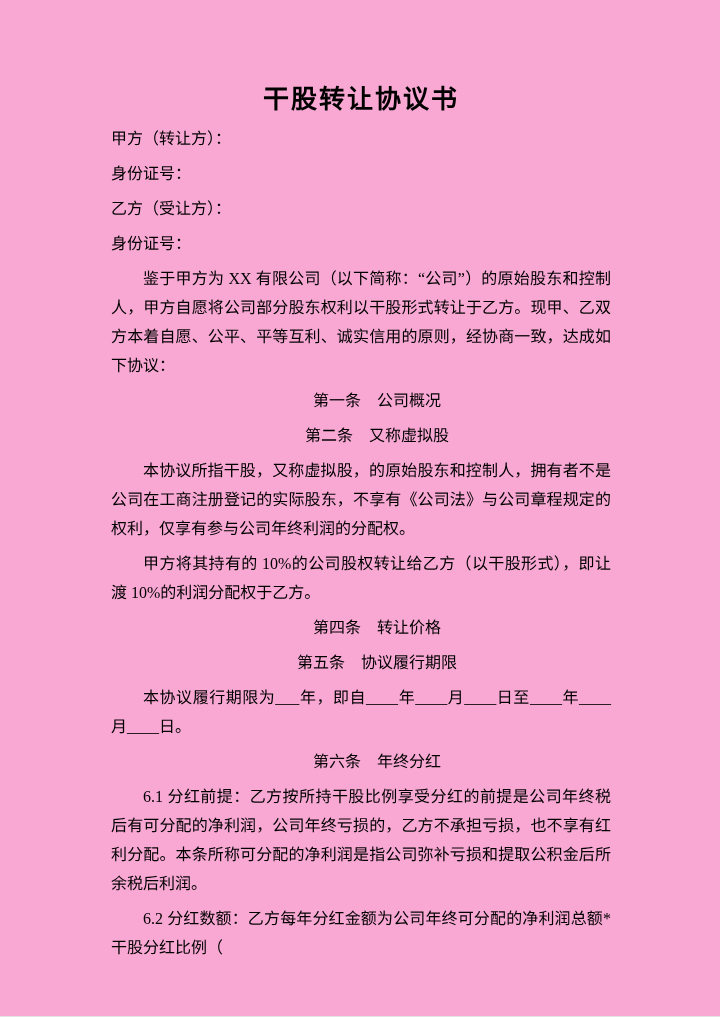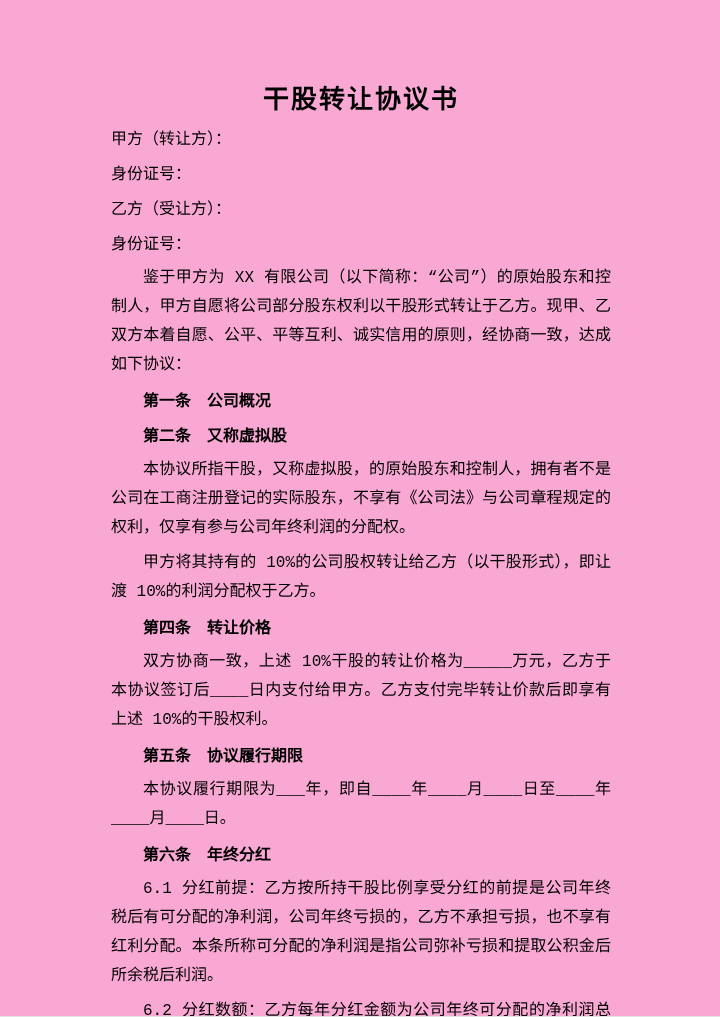--- a/index.html
+++ b/index.html
@@ -32,25 +32,25 @@
     line-height: 29px;
     margin: 6px;
   }
   .label-line {
     text-indent: 0;
   }
   .para {
     text-indent: 2em;
     text-align: justify;
     text-justify: inter-ideograph;
-    font-family: Liberation Mono, monospace;
   }
   .heading {
     text-indent: 2em;
-    font-weight: bold;
+    font-weight: normal;
+    text-align: center;
   }
 </style>
 </head>
 <body>
 
 <div class="page">
 
   <h1 class="doc-title">干股转让协议书</h1>
 
   <p class="line label-line">甲方（转让方）：</p>
@@ -68,21 +68,20 @@
 
   <p class="line heading">第二条　又称虚拟股</p>
 
   <p class="line para">本协议所指干股，又称虚拟股，的原始股东和控制人，拥有者不是公司在工商注册登记的实际股东，不享有《公司法》与公司章程规定的权利，仅享有参与公司年终利润的分配权。</p>
 
 
   <p class="line para">甲方将其持有的 10%的公司股权转让给乙方（以干股形式），即让渡 10%的利润分配权于乙方。</p>
 
   <p class="line heading">第四条　转让价格</p>
 
-  <p class="line para">双方协商一致，上述 10%干股的转让价格为_____万元，乙方于本协议签订后____日内支付给甲方。乙方支付完毕转让价款后即享有上述 10%的干股权利。</p>
 
   <p class="line heading">第五条　协议履行期限</p>
 
   <p class="line para">本协议履行期限为___年，即自____年____月____日至____年____月____日。</p>
 
   <p class="line heading">第六条　年终分红</p>
 
   <p class="line para">6.1 分红前提：乙方按所持干股比例享受分红的前提是公司年终税后有可分配的净利润，公司年终亏损的，乙方不承担亏损，也不享有红利分配。本条所称可分配的净利润是指公司弥补亏损和提取公积金后所余税后利润。</p>
 
   <p class="line para"><span>6.2 分红数额：乙方每年分红金额为公司年终可分配的净利润总额*干股分红比例（</span></p>

